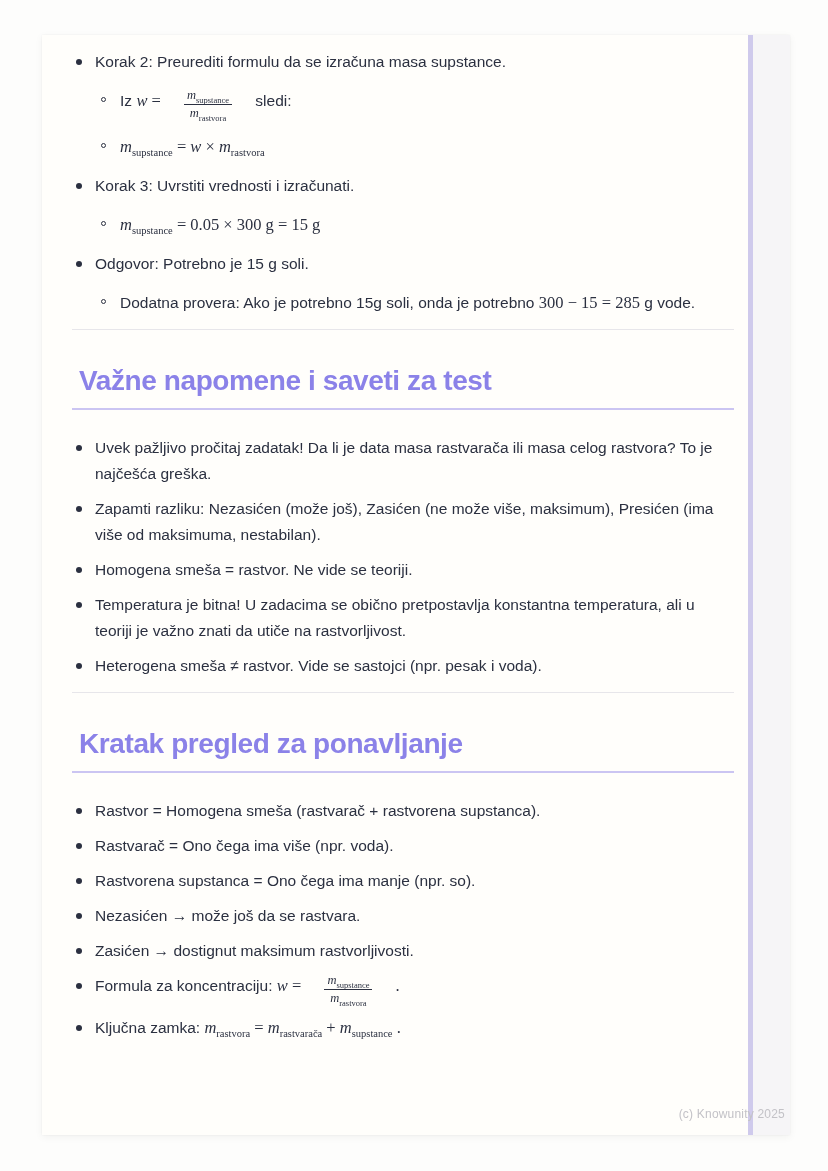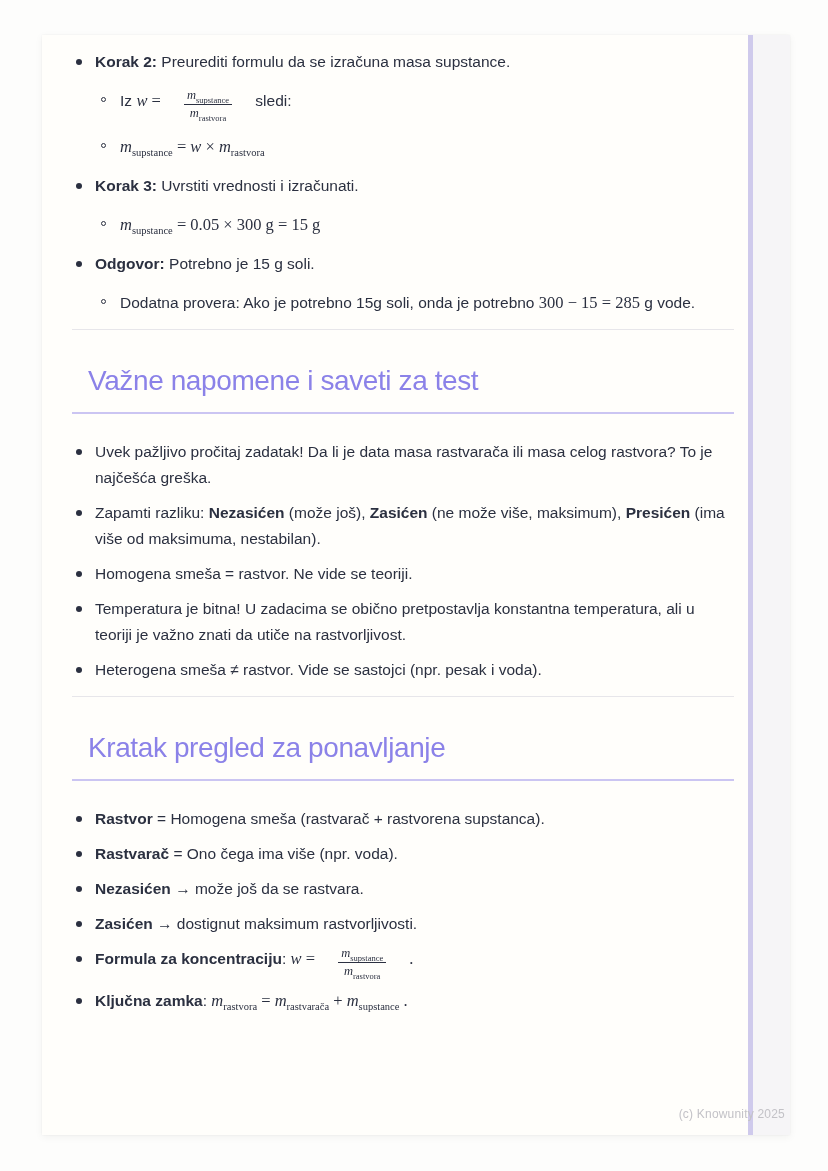--- a/index.html
+++ b/index.html
@@ -42,35 +42,35 @@
   .sec-tight .item{margin-bottom:9px;}
   .item .bullet{
     position:absolute;left:4px;top:10px;width:6px;height:6px;
     border-radius:50%;background:var(--text);
   }
   .item.lvl2{padding-left:48px;}
   .item.lvl2 .bullet{
     left:29px;top:9px;width:5px;height:5px;
     background:transparent;border:1.5px solid var(--text);
   }
-  .seg-b{font-weight:bold;}
+  .seg-b{font-weight:normal;}
   .seg-i{}
   .math{font-family:"Liberation Serif","DejaVu Serif",serif;font-size:16.5px;}
   .mvar{font-style:italic;}
   sub.msub{font-size:10.5px;font-style:normal;line-height:0;}
   .mop{font-style:normal;}
   .frac{
     display:inline-block;text-align:center;vertical-align:-11px;
     font-size:12.5px;line-height:1.2;margin:0 19px;
   }
   .frac .num{display:block;border-bottom:1px solid var(--text);padding:0 3px 1px;}
   .frac .den{display:block;padding-top:1px;}
   .frac sub.msub{font-size:8.5px;}
   h2.section-heading{
-    margin:16px;font-size:28px;line-height:31px;font-weight:normal;
+    margin:7px;font-size:28px;line-height:31px;font-weight:bold;
     letter-spacing:-0.4px;color:var(--accent);
   }
   .heading-underline{height:2px;background:var(--accent-light);margin:12px 0 25px 0;}
   .section-divider{height:1px;background:var(--divider);border:none;margin:13px 0 35px 0;}
   .watermark{
     position:absolute;right:5px;bottom:14px;z-index:3;
     font-size:12px;letter-spacing:.2px;color:var(--watermark);
   }
 </style>
 </head>
@@ -98,20 +98,21 @@
         <div class="item lvl1"><span class="bullet"></span><span>Homogena smeša = rastvor. Ne vide se teoriji.</span></div>
         <div class="item lvl1"><span class="bullet"></span><span>Temperatura je bitna! U zadacima se obično pretpostavlja konstantna temperatura, ali u teoriji je važno znati da utiče na rastvorljivost.</span></div>
         <div class="item lvl1"><span class="bullet"></span><span>Heterogena smeša ≠ rastvor. Vide se sastojci (npr. pesak i voda).</span></div>
       </div>
       <div class="section-divider"></div>
       <h2 class="section-heading">Kratak pregled za ponavljanje</h2>
       <div class="heading-underline"></div>
       <div class="sec-tight">
         <div class="item lvl1"><span class="bullet"></span><span class="seg-b ">Rastvor</span><span> = Homogena smeša (rastvarač + rastvorena supstanca).</span></div>
         <div class="item lvl1"><span class="bullet"></span><span class="seg-b ">Rastvarač</span><span> = Ono čega ima više (npr. voda).</span></div>
+        <div class="item lvl1"><span class="bullet"></span><span class="seg-b ">Rastvorena supstanca</span><span> = Ono čega ima manje (npr. so).</span></div>
         <div class="item lvl1"><span class="bullet"></span><span class="seg-b ">Nezasićen</span><span> → može još da se rastvara.</span></div>
         <div class="item lvl1"><span class="bullet"></span><span class="seg-b ">Zasićen</span><span> → dostignut maksimum rastvorljivosti.</span></div>
         <div class="item lvl1"><span class="bullet"></span><span class="seg-b ">Formula za koncentraciju</span><span>: </span><span class="math"><span class="mvar">w</span><span class="mop"> = </span><span class="frac"><span class="num"><span class="mvar">m</span><sub class="msub">supstance</sub></span><span class="den"><span class="mvar">m</span><sub class="msub">rastvora</sub></span></span><span class="mop"> .</span></span></div>
         <div class="item lvl1"><span class="bullet"></span><span class="seg-b ">Ključna zamka</span><span>: </span><span class="math"><span class="mvar">m</span><sub class="msub">rastvora</sub><span class="mop"> = </span><span class="mvar">m</span><sub class="msub">rastvarača</sub><span class="mop"> + </span><span class="mvar">m</span><sub class="msub">supstance</sub><span class="mop"> .</span></span></div>
       </div>
     </div>
   <div class="watermark">(c) Knowunity 2025</div>
 </div>
 
 </body></html>

